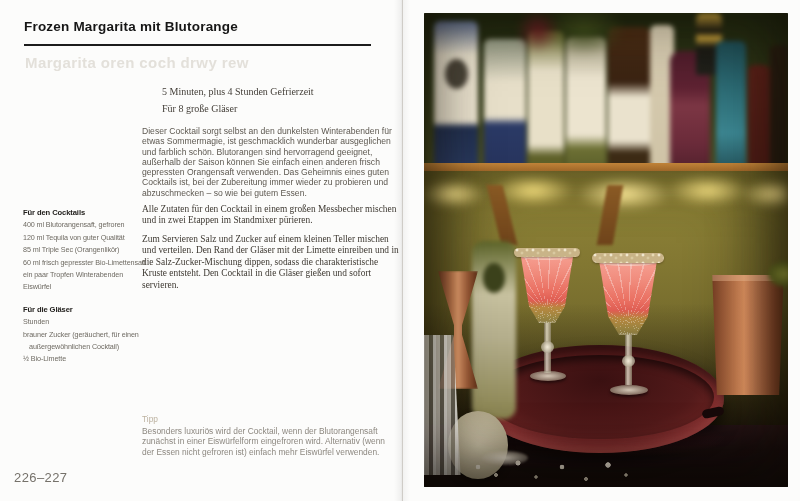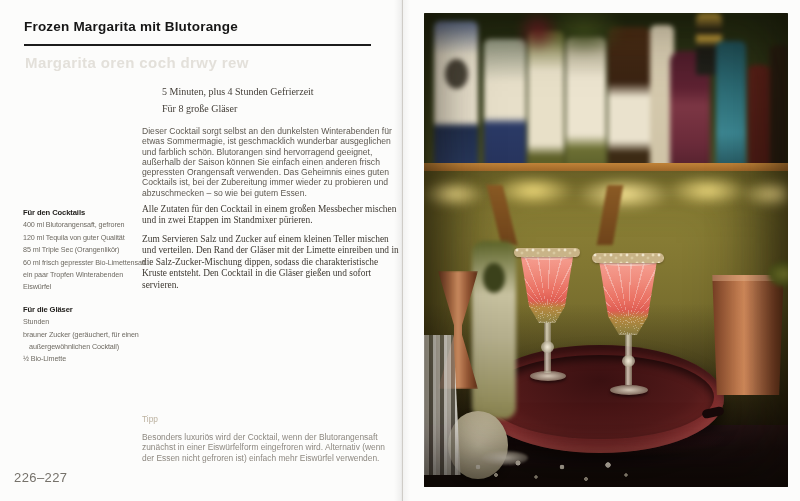--- a/index.html
+++ b/index.html
@@ -14,21 +14,21 @@
   .meta{left:162px;top:83px;width:220px;font-family:"Liberation Serif",serif;font-size:10px;color:#45403a;line-height:17px;}
   .intro{left:142px;top:126px;width:257px;font-size:8.6px;line-height:10.3px;color:#5d5850;}
   .step{left:142px;width:257px;font-family:"Liberation Serif",serif;font-size:9.4px;line-height:11.4px;color:#3e3932;}
   .step1{top:204px;} .step2{top:234px;}
   .ing{left:23px;top:207px;width:120px;font-size:7.2px;line-height:12.4px;letter-spacing:-.1px;}
   .ing h4{margin:0;font-size:7.6px;font-weight:700;color:#23211e;line-height:12.4px;}
   .ing ul{margin:0 0 10px 0;padding:0;list-style:none;color:#6e6a62;}
   .ing li{white-space:nowrap;}
   .ing li.wrap{white-space:normal;padding-left:6px;text-indent:-6px;width:118px;}
   .tip{left:142px;top:414px;width:257px;font-size:8.4px;line-height:10.2px;color:#8d8880;}
-  .tip .lbl{color:#bcb2a0;margin-bottom:8px;}
+  .tip .lbl{color:#bcb2a0;margin-bottom:2px;}
   .pagenum{left:14px;top:470px;font-size:13px;color:#75716a;letter-spacing:.4px;}
 
   
   .gutter{left:394px;top:0;width:16px;height:501px;
           background:linear-gradient(90deg,rgba(0,0,0,0) 0%,rgba(0,0,0,.05) 45%,rgba(0,0,0,.10) 50%,rgba(0,0,0,.04) 56%,rgba(0,0,0,0) 100%);}
   .gutter-line{left:402px;top:0;width:1px;height:501px;background:#cfccc7;}
 
   
   .photo{left:424px;top:13px;width:364px;height:474px;overflow:hidden;background:#2a3015;border-radius:1px;}
   .ph{position:absolute;}

